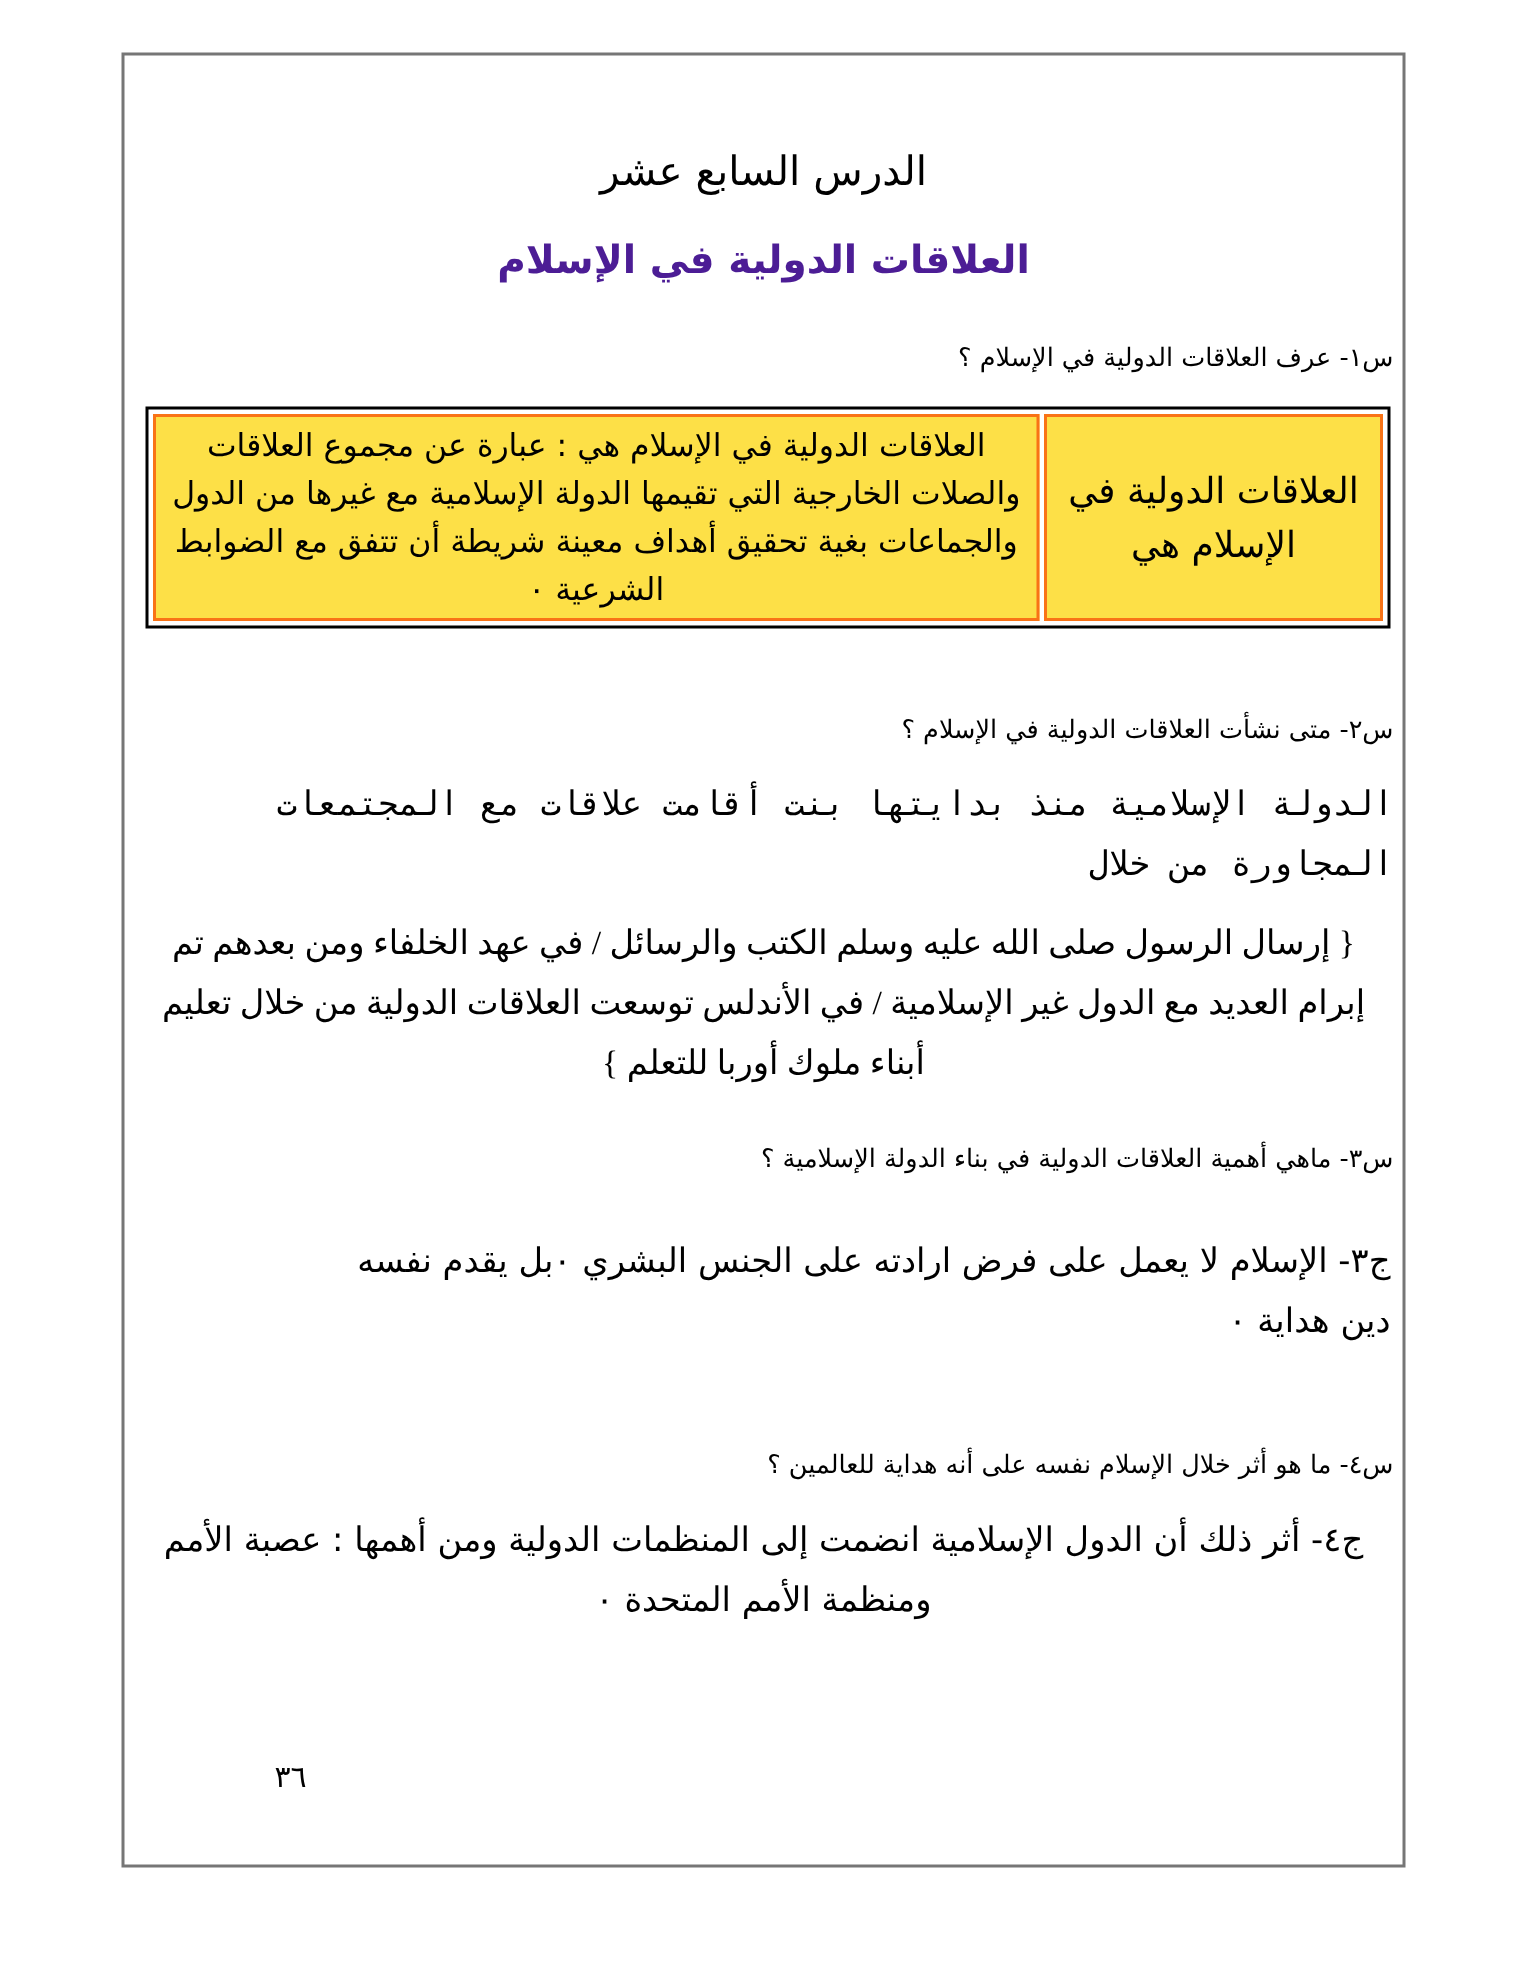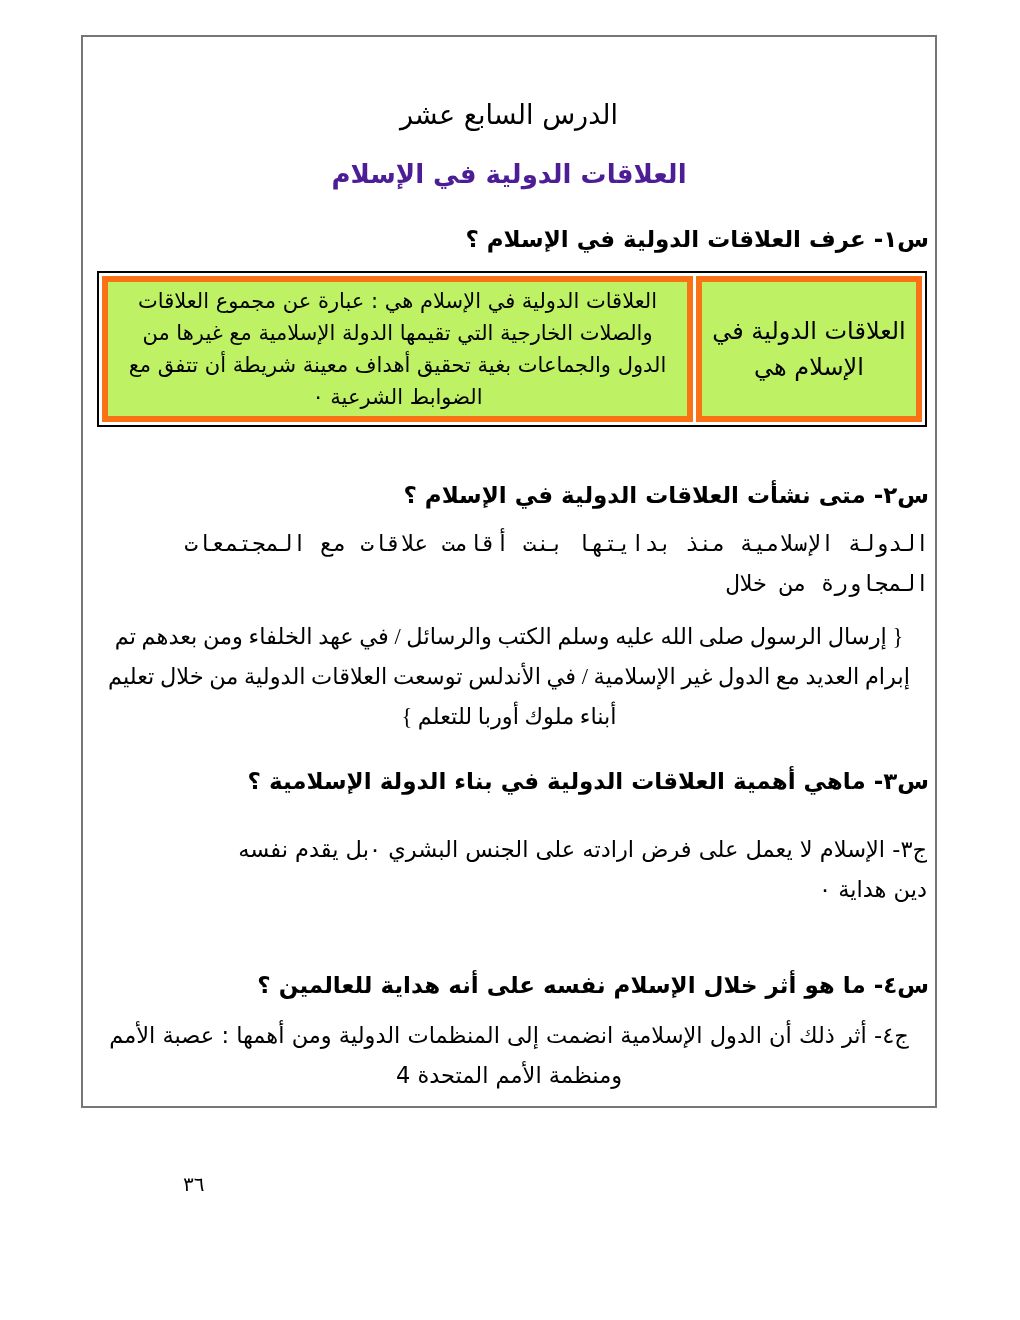--- a/index.html
+++ b/index.html
@@ -6,21 +6,21 @@
   html, body {
     width: 1020px; height: 1320px;
     background: #ffffff;
     color: #000000;
     font-family: "DejaVu Sans", sans-serif;
   }
   .sheet { position: relative; width: 1020px; height: 1320px; background: #ffffff; }
   .frame {
     position: absolute;
     left: 81px; top: 35px;
-    width: 856px; height: 1073px;
+    width: 856px; height: 1210px;
     border: 2px solid #767676;
     background: #ffffff;
   }
   .content { padding: 0 6px; direction: rtl; }
 
   .doc-title {
     margin-top: 58px;
     text-align: center;
     font-size: 27px;
     font-weight: normal;
@@ -29,42 +29,41 @@
   .doc-subtitle {
     margin-top: 20px;
     text-align: center;
     font-size: 26px;
     font-weight: bold;
     color: #4c1d95;
     line-height: 38px;
   }
   .question {
     text-align: right;
-    font-size: 23px;
+    font-size: 17px;
     line-height: 40px;
     padding-left: 30px;
-    font-weight: bold;
   }
   .q1 { margin-top: 26px; }
   .q2 { margin-top: 48px; }
   .q3 { margin-top: 24px; }
   .q4 { margin-top: 56px; }
 
   .def-table {
     width: calc(100% - 10px);
     margin: 12px 2px 0;
     border: 2px solid #000000;
     border-collapse: separate;
     border-spacing: 3px;
   }
   .def-table td {
-    border: 6px solid #f97316;
+    border: 2px solid #f97316;
     vertical-align: middle;
     text-align: center;
-    background: #bef264;
+    background: #fde047;
   }
   .cell-label {
     width: 226px;
     font-size: 24px;
     line-height: 36px;
     padding: 4px 6px;
   }
   .cell-definition {
     font-size: 21px;
     line-height: 32px;
@@ -114,19 +113,19 @@
       <p class="answer a2-intro">الدولة الإسلامية منذ بدايتها بنت أقامت علاقات مع المجتمعات المجاورة من خلال</p>
 
       <p class="answer a2-detail">{ إرسال الرسول صلى الله عليه وسلم الكتب والرسائل / في عهد الخلفاء ومن بعدهم تم إبرام العديد مع الدول غير الإسلامية / في الأندلس توسعت العلاقات الدولية من خلال تعليم أبناء ملوك أوربا للتعلم }</p>
 
       <p class="question q3">س٣- ماهي أهمية العلاقات الدولية في بناء الدولة الإسلامية ؟</p>
 
       <p class="answer a3">ج٣- الإسلام لا يعمل على فرض ارادته على الجنس البشري ٠بل يقدم نفسه دين هداية ٠</p>
 
       <p class="question q4">س٤- ما هو أثر خلال الإسلام نفسه على أنه هداية للعالمين ؟</p>
 
-      <p class="answer a4">ج٤- أثر ذلك أن الدول الإسلامية انضمت إلى المنظمات الدولية ومن أهمها : عصبة الأمم ومنظمة الأمم المتحدة 4</p>
+      <p class="answer a4">ج٤- أثر ذلك أن الدول الإسلامية انضمت إلى المنظمات الدولية ومن أهمها : عصبة الأمم ومنظمة الأمم المتحدة ٠</p>
 
     </div>
 
     <div class="page-number">٣٦</div>
   </div>
 </div>
 
 </body></html>

